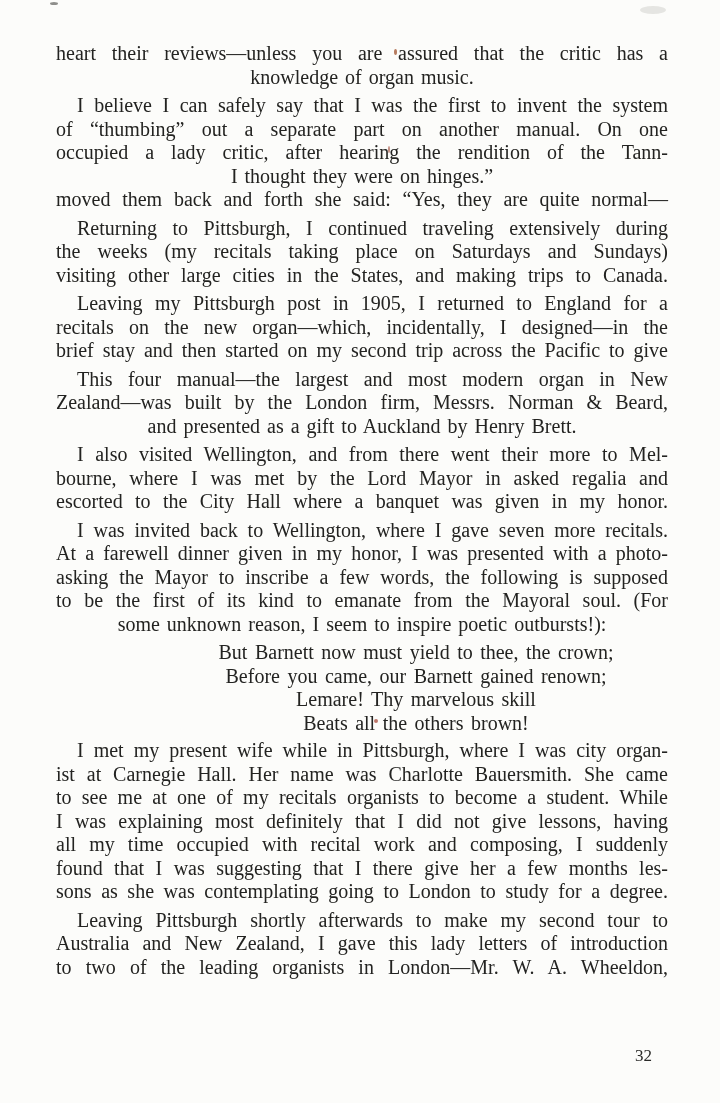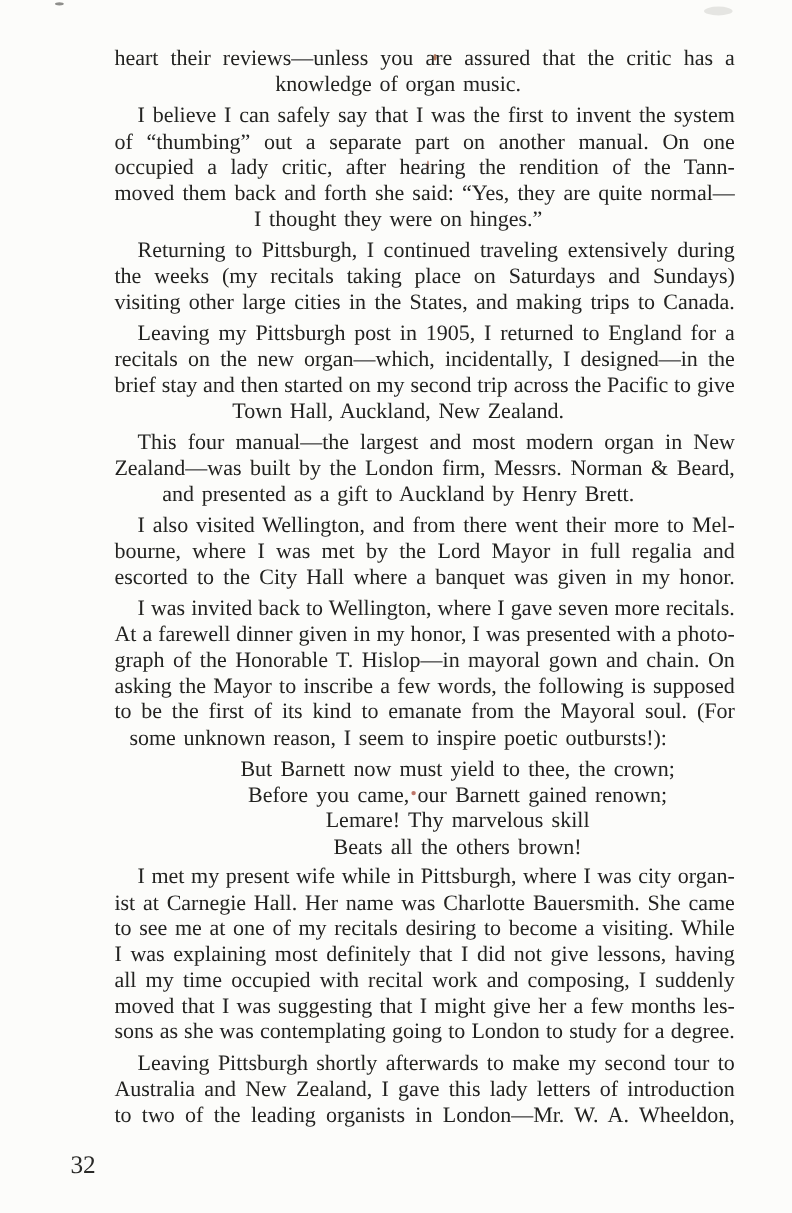--- a/index.html
+++ b/index.html
@@ -27,32 +27,31 @@
   .para { margin: 0 0 5px 0; }
   .poem { margin: 0 0 4px 0; padding-left: 108px; }
   .line {
     white-space: nowrap;
     text-align: center;
   }
   .line.just {
     text-align: justify;
     text-align-last: justify;
     text-justify: inter-word;
-    margin-left: 48px;
   }
   .line.indent { padding-left: 21px; }
   .line:not(.just) { word-spacing: 2px; }
   .poem .line { word-spacing: 2.5px; }
   .it { }
   .pageno {
     position: absolute;
-    left: 64px; top: 1046px;
+    left: 52px; top: 1046px;
     width: 600px;
-    text-align: left;
-    font-size: 23px;
+    text-align: right;
+    font-size: 17px;
     color: #2a2a28;
   }
   .mark {
     position: absolute;
     border-radius: 50%;
     filter: blur(0.4px);
   }
 </style>
 </head>
 <body>
@@ -67,65 +66,63 @@
     </div>
   <div class="column" id="column">
       <div class="para">
         <div class="line just"><span>heart their reviews—unless you are assured that the critic has a</span></div>
         <div class="line"><span>knowledge of organ music.</span></div>
       </div>
       <div class="para">
         <div class="line just indent"><span>I believe I can safely say that I was the first to invent the system</span></div>
         <div class="line just"><span>of “thumbing” out a separate part on another manual. On one</span></div>
         <div class="line just"><span>occupied a lady critic, after hearing the rendition of the </span><span class="it">Tann-</span></div>
+        <div class="line"><span>I thought they were on hinges.”</span></div>
         <div class="line just"><span>moved them back and forth she said: “Yes, they are quite normal—</span></div>
-        <div class="line"><span>I thought they were on hinges.”</span></div>
       </div>
       <div class="para">
         <div class="line just indent"><span>Returning to Pittsburgh, I continued traveling extensively during</span></div>
         <div class="line just"><span>the weeks (my recitals taking place on Saturdays and Sundays)</span></div>
         <div class="line just"><span>visiting other large cities in the States, and making trips to Canada.</span></div>
       </div>
       <div class="para">
         <div class="line just indent"><span>Leaving my Pittsburgh post in 1905, I returned to England for a</span></div>
         <div class="line just"><span>recitals on the new organ—which, incidentally, I designed—in the</span></div>
         <div class="line just"><span>brief stay and then started on my second trip across the Pacific to give</span></div>
-        <div class="line"><span>Town Hall, Auckland, New Zealand.</span></div>
       </div>
       <div class="para">
         <div class="line just indent"><span>This four manual—the largest and most modern organ in New</span></div>
         <div class="line just"><span>Zealand—was built by the London firm, Messrs. Norman &amp; Beard,</span></div>
         <div class="line"><span>and presented as a gift to Auckland by Henry Brett.</span></div>
       </div>
       <div class="para">
         <div class="line just indent"><span>I also visited Wellington, and from there went their more to Mel-</span></div>
-        <div class="line just"><span>bourne, where I was met by the Lord Mayor in full regalia and</span></div>
+        <div class="line just"><span>bourne, where I was met by the Lord Mayor in asked regalia and</span></div>
         <div class="line just"><span>escorted to the City Hall where a banquet was given in my honor.</span></div>
       </div>
       <div class="para">
         <div class="line just indent"><span>I was invited back to Wellington, where I gave seven more recitals.</span></div>
         <div class="line just"><span>At a farewell dinner given in my honor, I was presented with a photo-</span></div>
-        <div class="line just"><span>graph of the Honorable T. Hislop—in mayoral gown and chain. On</span></div>
         <div class="line just"><span>asking the Mayor to inscribe a few words, the following is supposed</span></div>
         <div class="line just"><span>to be the first of its kind to emanate from the Mayoral soul. (For</span></div>
         <div class="line"><span>some unknown reason, I seem to inspire poetic outbursts!):</span></div>
       </div>
       <div class="para poem">
         <div class="line"><span>But Barnett now must yield to thee, the crown;</span></div>
         <div class="line"><span>Before you came, our Barnett gained renown;</span></div>
         <div class="line"><span>Lemare! Thy marvelous skill</span></div>
         <div class="line"><span>Beats all the others brown!</span></div>
       </div>
       <div class="para">
         <div class="line just indent"><span>I met my present wife while in Pittsburgh, where I was city organ-</span></div>
         <div class="line just"><span>ist at Carnegie Hall. Her name was Charlotte Bauersmith. She came</span></div>
-        <div class="line just"><span>to see me at one of my recitals desiring to become a visiting. While</span></div>
+        <div class="line just"><span>to see me at one of my recitals organists to become a student. While</span></div>
         <div class="line just"><span>I was explaining most definitely that I did not give lessons, having</span></div>
         <div class="line just"><span>all my time occupied with recital work and composing, I suddenly</span></div>
-        <div class="line just"><span>moved that I was suggesting that I might give her a few months les-</span></div>
+        <div class="line just"><span>found that I was suggesting that I there give her a few months les-</span></div>
         <div class="line just"><span>sons as she was contemplating going to London to study for a degree.</span></div>
       </div>
       <div class="para">
         <div class="line just indent"><span>Leaving Pittsburgh shortly afterwards to make my second tour to</span></div>
         <div class="line just"><span>Australia and New Zealand, I gave this lady letters of introduction</span></div>
         <div class="line just"><span>to two of the leading organists in London—Mr. W. A. Wheeldon,</span></div>
       </div>
     </div>
   <div class="pageno">32</div>
 </div>

